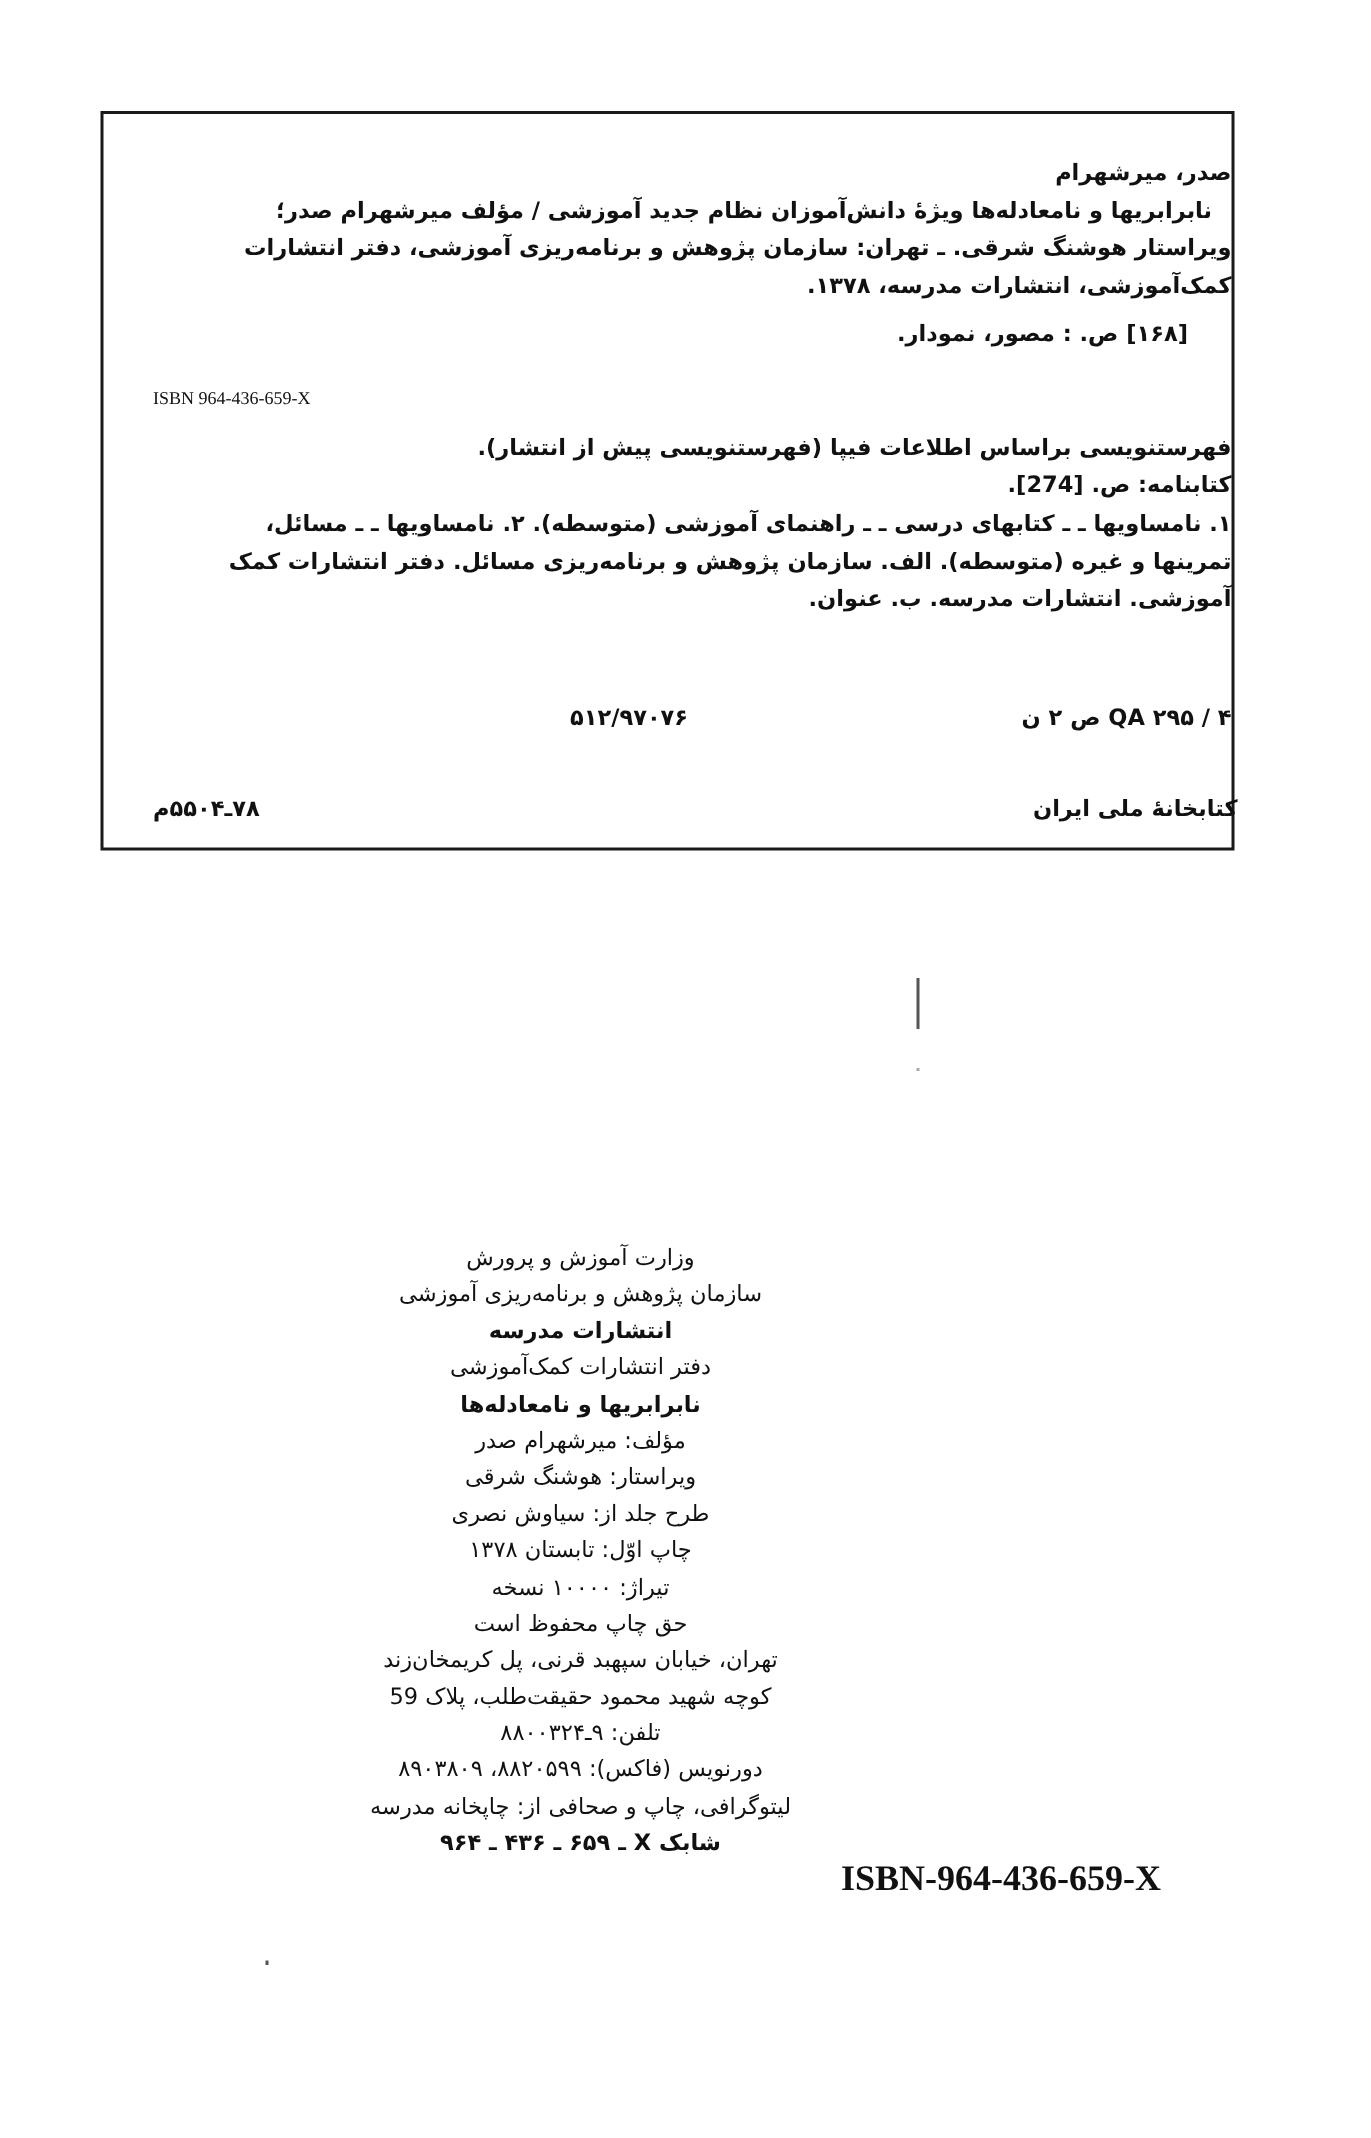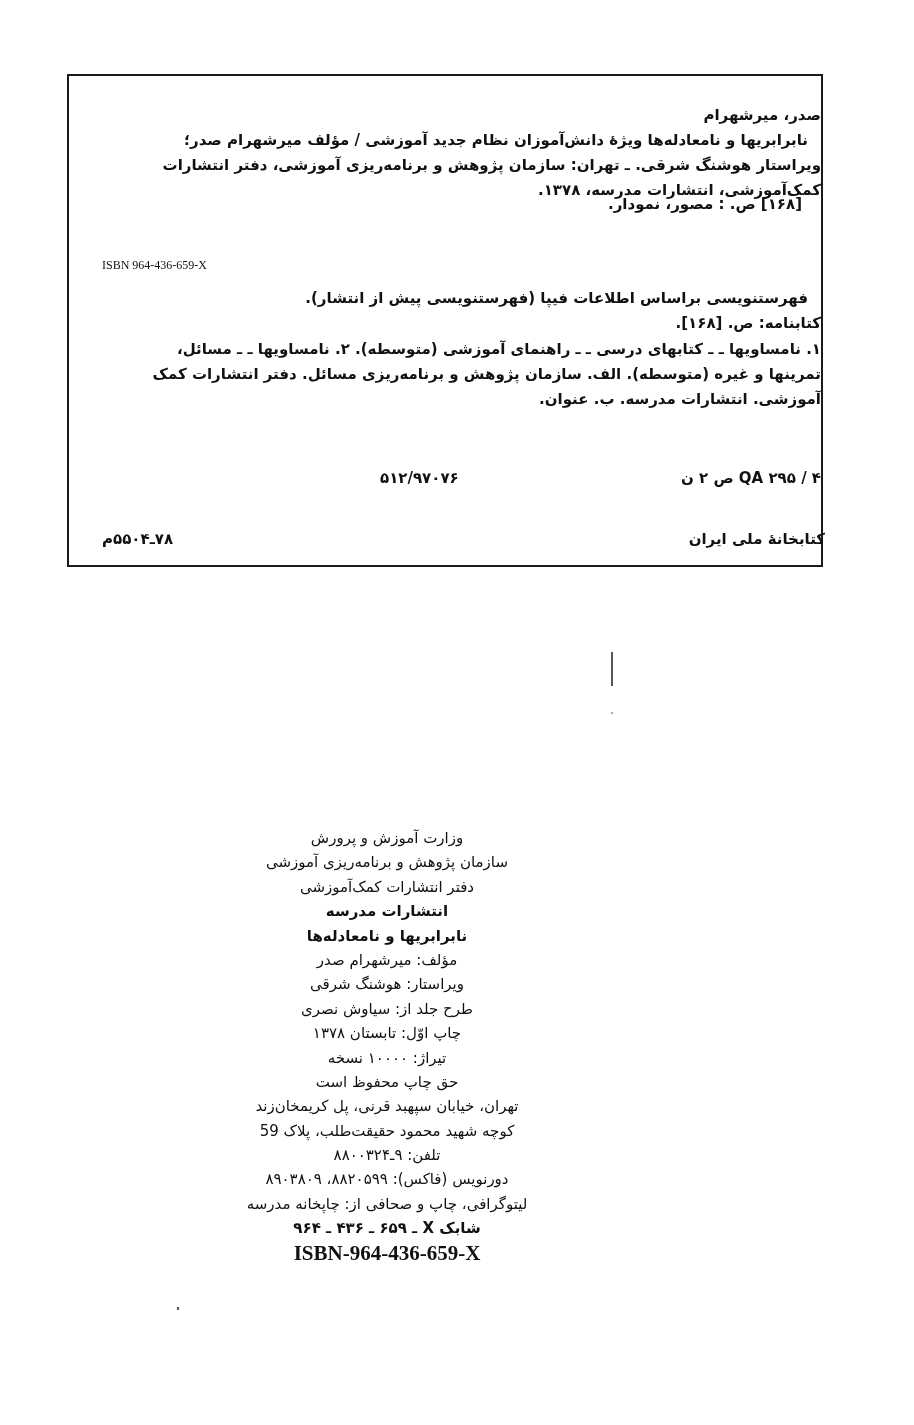--- a/index.html
+++ b/index.html
@@ -21,58 +21,58 @@
       position: absolute; left: 0; width: 774px; top: 826px;
       text-align: center; direction: rtl;
     }
     .center-block .cl {
       font-size: 15px; line-height: 24.4px; height: 24.4px; white-space: nowrap;
       font-weight: normal;
     }
     .center-block .cl.bold { font-weight: bold; }
     .center-block .cl.isbn-bold {
       direction: ltr; font-family: "Liberation Serif", "DejaVu Serif", serif;
-      font-weight: bold; font-size: 21px;
+      font-weight: bold; font-size: 24px; text-align: right;
     }
     .stray-mark {
       position: absolute; left: 611px; top: 652px; width: 2px; height: 34px; background: #555;
     }
     .stray-dot1 { position: absolute; left: 611px; top: 712px; width: 2px; height: 2px; background: #aaa; }
     .stray-dot2 { position: absolute; left: 177px; top: 1307px; width: 2px; height: 3px; background: #555; }
   </style>
 </head>
 <body>
 
 <div class="cip-box"></div>
 
 <div class="line" style="right:93px; top:105px;">صدر، میرشهرام</div>
 <div class="line" style="right:93px; top:130px; padding-right:13px;">نابرابریها و نامعادله‌ها ویژهٔ دانش‌آموزان نظام جدید آموزشی / مؤلف میرشهرام صدر؛</div>
 <div class="line" style="right:93px; top:155px;">ویراستار هوشنگ شرقی. ـ تهران: سازمان پژوهش و برنامه‌ریزی آموزشی، دفتر انتشارات</div>
 <div class="line" style="right:93px; top:180px;">کمک‌آموزشی، انتشارات مدرسه، ۱۳۷۸.</div>
-<div class="line" style="right:93px; top:194px; padding-right:19px;">[۱۶۸] ص. : مصور، نمودار.</div>
+<div class="line" style="right:93px; top:212px; padding-right:29px;">[۱۶۸] ص. : مصور، نمودار.</div>
 <div class="line ltr" style="left:102px; top:255px;">ISBN 964-436-659-X</div>
-<div class="line" style="right:93px; top:288px; padding-right:13px;">فهرستنویسی براساس اطلاعات فیپا (فهرستنویسی پیش از انتشار).</div>
-<div class="line" style="right:93px; top:313px;">کتابنامه: ص. [۱۶۸].</div>
+<div class="line" style="right:93px; top:288px; ">فهرستنویسی براساس اطلاعات فیپا (فهرستنویسی پیش از انتشار).</div>
+<div class="line" style="right:93px; top:313px;">کتابنامه: ص. [274].</div>
 <div class="line" style="right:93px; top:339px; ">۱. نامساویها ـ ـ کتابهای درسی ـ ـ راهنمای آموزشی (متوسطه). ۲. نامساویها ـ ـ مسائل،</div>
 <div class="line" style="right:93px; top:364px;">تمرینها و غیره (متوسطه). الف. سازمان پژوهش و برنامه‌ریزی مسائل. دفتر انتشارات کمک</div>
 <div class="line" style="right:93px; top:389px;">آموزشی. انتشارات مدرسه. ب. عنوان.</div>
 <div class="line" style="right:93px; top:468px;">QA ۲۹۵ / ۴ ص ۲ ن</div>
 <div class="line" style="left:380px; top:468px;">۵۱۲/۹۷۰۷۶</div>
 <div class="line" style="right:89px; top:529px;margin-left:34px;">کتابخانهٔ ملی ایران</div>
 <div class="line" style="left:102px; top:529px;">۷۸ـ۵۵۰۴م</div>
 
 <div class="stray-mark"></div>
 <div class="stray-dot1"></div>
 <div class="stray-dot2"></div>
 
 <div class="center-block">
   <div class="cl">وزارت آموزش و پرورش</div>
   <div class="cl">سازمان پژوهش و برنامه‌ریزی آموزشی</div>
+  <div class="cl bold">انتشارات مدرسه</div>
   <div class="cl">دفتر انتشارات کمک‌آموزشی</div>
-  <div class="cl bold">انتشارات مدرسه</div>
   <div class="cl bold">نابرابریها و نامعادله‌ها</div>
   <div class="cl">مؤلف: میرشهرام صدر</div>
   <div class="cl">ویراستار: هوشنگ شرقی</div>
   <div class="cl">طرح جلد از: سیاوش نصری</div>
   <div class="cl">چاپ اوّل: تابستان ۱۳۷۸</div>
   <div class="cl">تیراژ: ۱۰۰۰۰ نسخه</div>
   <div class="cl">حق چاپ محفوظ است</div>
   <div class="cl">تهران، خیابان سپهبد قرنی، پل کریمخان‌زند</div>
   <div class="cl">کوچه شهید محمود حقیقت‌طلب، پلاک 59</div>
   <div class="cl">تلفن: ۹ـ۸۸۰۰۳۲۴</div>

